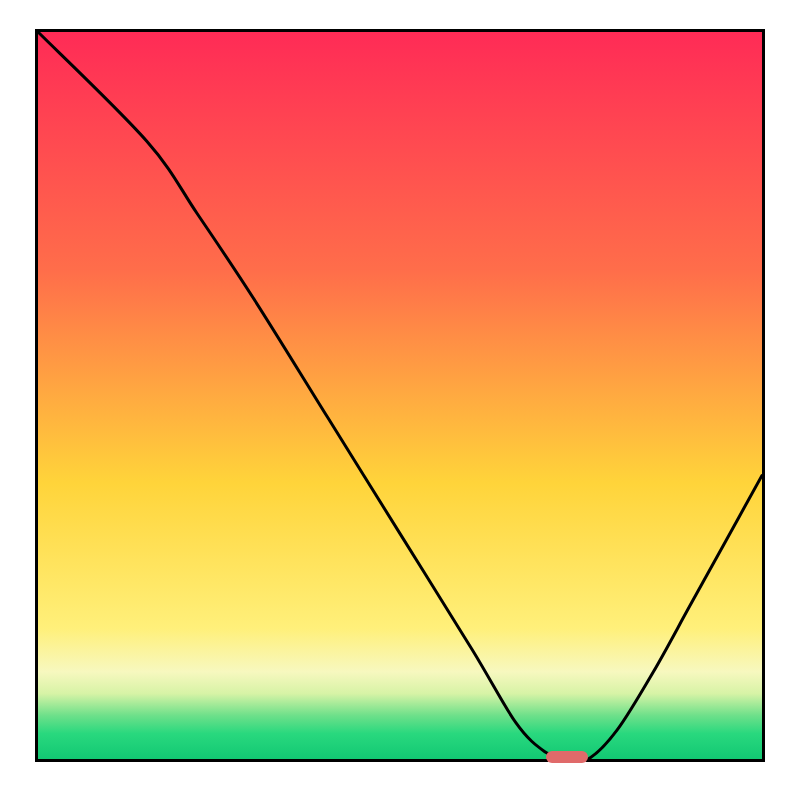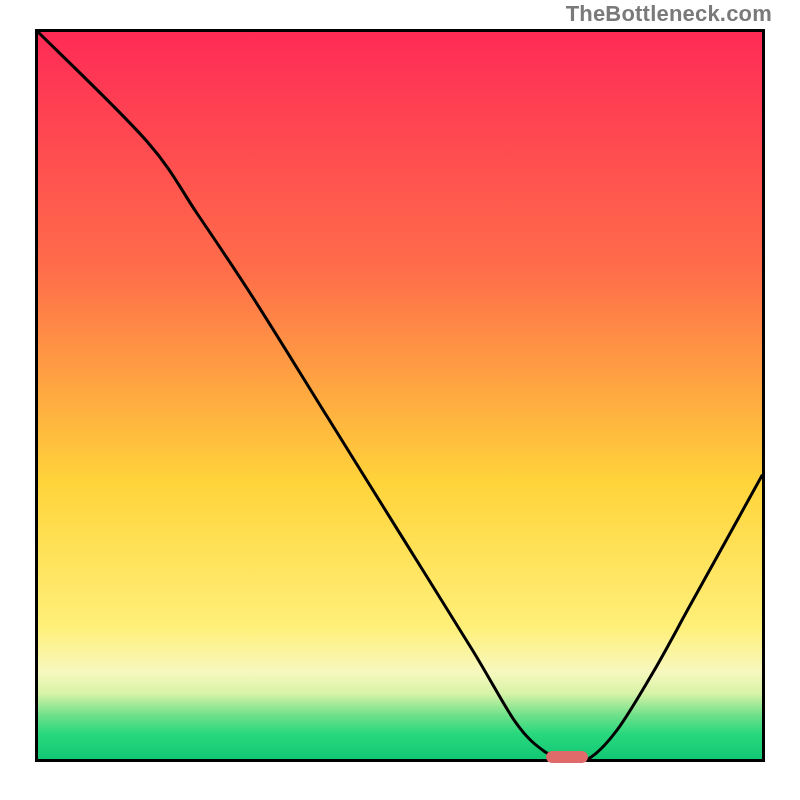--- a/index.html
+++ b/index.html
@@ -60,21 +60,20 @@
     color: #7a7a7a;
     letter-spacing: 0.2px;
     user-select: none;
   }
 </style>
 </head>
 <body>
 
 <div class="frame">
 
-  <div class="watermark">TheBottleneck.com</div>
 
   <div class="plot">
     <svg class="curve" viewBox="0 0 724 727" preserveAspectRatio="none">
       <path id="curve-path" d="M 0,0 C 18.099999999999998,18.17500000000001 82.05333333333333,78.7583333333334 108.6,109.05000000000007 C 135.14666666666665,139.34166666666673 141.18,155.09333333333333 159.28,181.75 C 177.38,208.40666666666667 195.48,235.06333333333333 217.2,268.99 C 238.92,302.9166666666667 265.4666666666667,346.5366666666667 289.6,385.31 C 313.73333333333335,424.0833333333333 337.8666666666667,462.8566666666667 362,501.63 C 386.1333333333333,540.4033333333333 415.0933333333333,586.4466666666667 434.4,617.95 C 453.70666666666665,649.4533333333334 465.77333333333337,673.6866666666666 477.84000000000003,690.65 C 489.9066666666667,707.6133333333333 498.3533333333333,713.6716666666666 506.79999999999995,719.73 C 515.2466666666667,725.7883333333334 521.28,725.7883333333333 528.52,727 C 535.76,728.2116666666667 541.7933333333333,731.8466666666667 550.24,727 C 558.6866666666667,722.1533333333333 568.34,712.4599999999999 579.2,697.92 C 590.0600000000001,683.38 603.3333333333333,660.3583333333333 615.4,639.76 C 627.4666666666667,619.1616666666666 639.5333333333333,596.1400000000001 651.6,574.33 C 663.6666666666667,552.52 675.7333333333333,530.71 687.8,508.9 C 699.8666666666666,487.09 717.9666666666667,454.375 724,443.46999999999997" fill="none" stroke="#000" stroke-width="3" stroke-linecap="round" stroke-linejoin="round"></path>
     </svg>
     <div class="marker" id="opt-marker" style="left: 507.52px; top: 719px; background: rgb(224, 106, 106);"></div>
   </div>
 
 </div>
 

